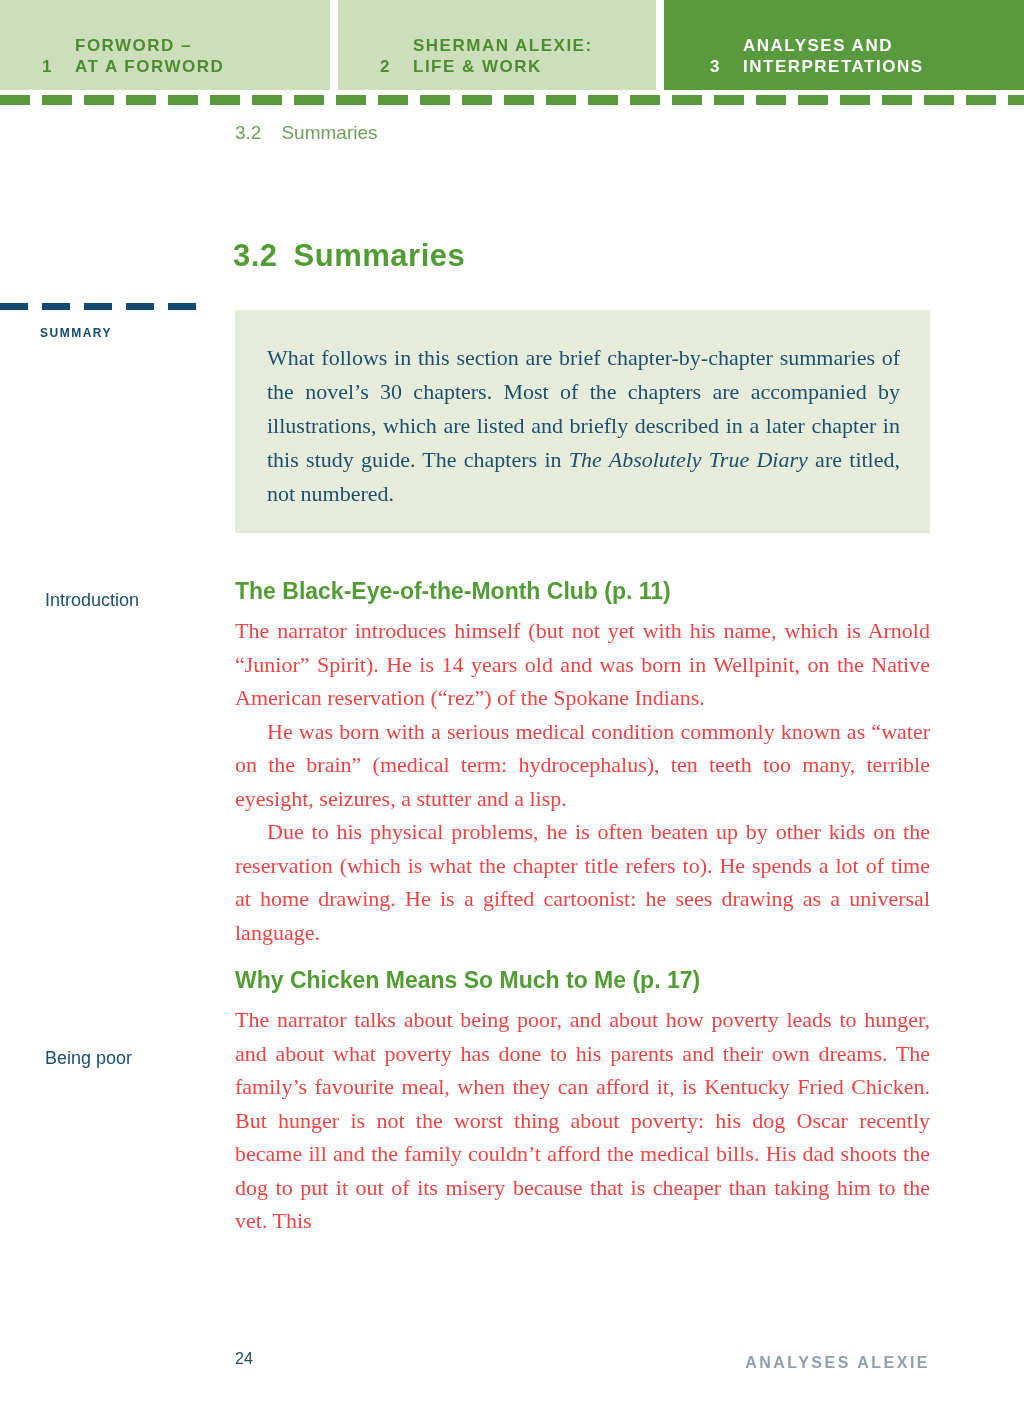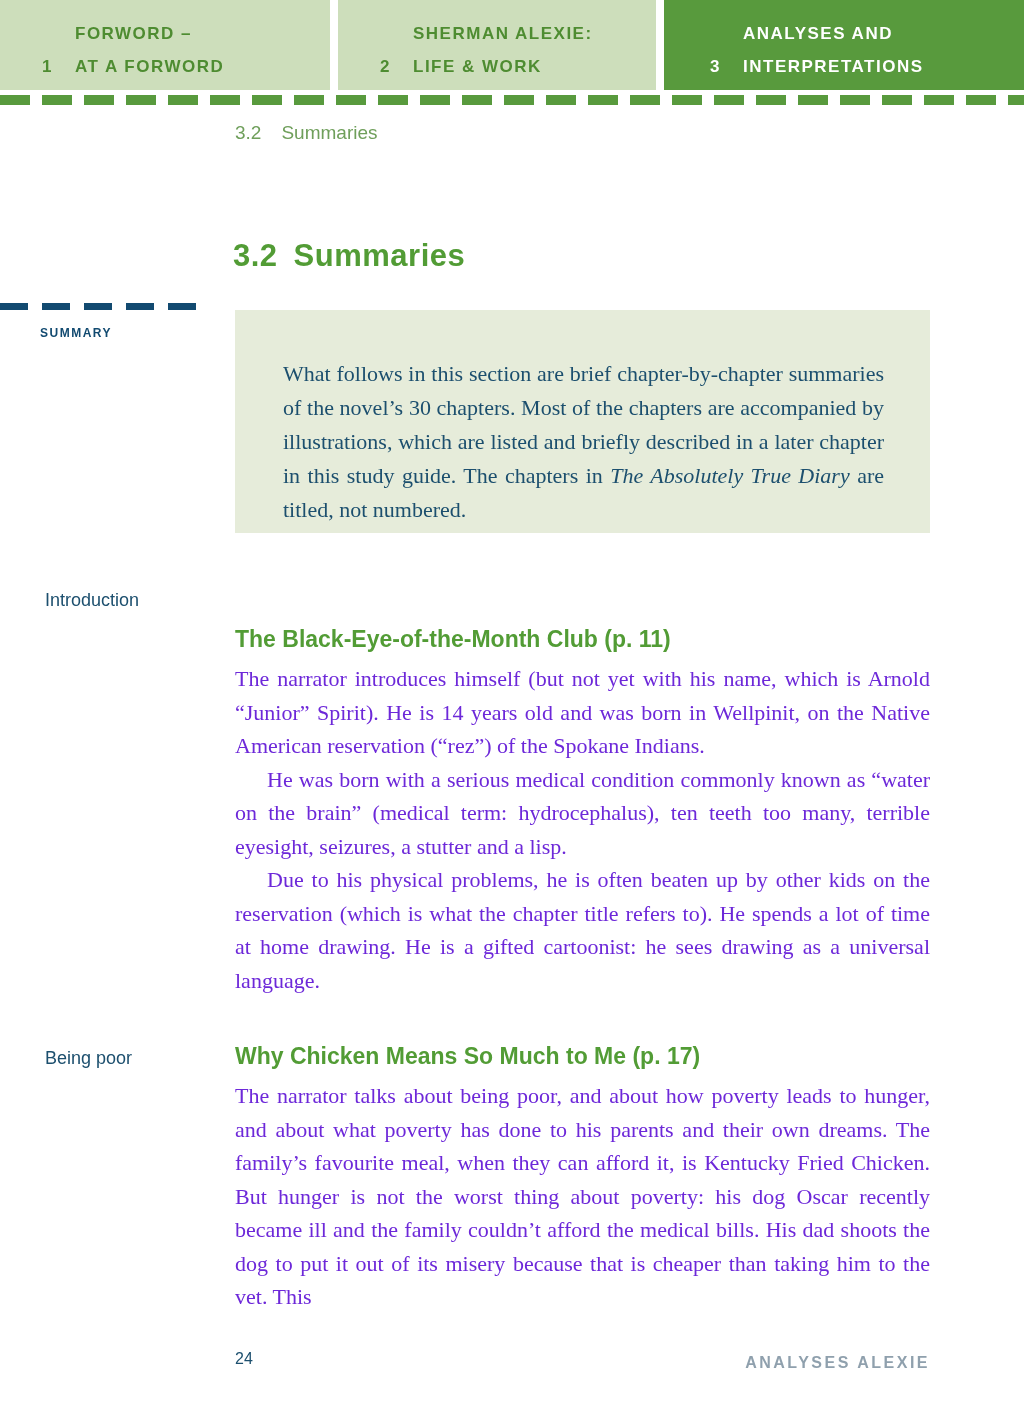--- a/index.html
+++ b/index.html
@@ -16,21 +16,21 @@
     background:#cddebb;color:#4e8c31;
     display:flex;align-items:flex-end;
     padding:0 0 13px 42px;box-sizing:border-box;
     font-weight:bold;font-size:17px;line-height:21px;letter-spacing:1.5px;
   }
   .tab:nth-child(1){width:330px;margin-right:8px;}
   .tab:nth-child(2){width:318px;margin-right:8px;}
   .tab:nth-child(3){width:360px;padding-left:46px;}
   .tab.active{background:#589a3d;color:#ffffff;}
   .tab-num{width:33px;flex:0 0 33px;}
-  .tab-label span{display:block;margin-top:12px;}
+  .tab-label span{display:block;}
   
   .green-rule{
     position:absolute;top:95px;left:0;width:1024px;height:10px;
     background:repeating-linear-gradient(90deg,#589a3d 0 30px,transparent 30px 42px);
   }
   .navy-rule{
     position:absolute;top:303px;left:0;width:205px;height:7px;
     background:repeating-linear-gradient(90deg,#124a70 0 28px,transparent 28px 42px);
   }
   
@@ -55,38 +55,38 @@
   }
   .margin-label.intro{top:590px;}
   .margin-label.poor{top:1048px;}
   
   .summary-box{
     position:absolute;top:310px;left:235px;width:695px;height:223px;
     background:#e6ecda;box-sizing:border-box;
     padding:31px 30px 0 32px;
   }
   .summary-box p{
-    margin:16px;
+    margin:0;
     font-family:"Liberation Serif",serif;
     font-size:22px;line-height:34px;color:#1c4f6e;
     text-align:justify;
   }
   .summary-box .it{font-style:italic;}
   
   .section{position:absolute;left:235px;width:695px;}
-  .section.s1{top:578px;margin-top:48px;}
-  .section.s2{top:1043px;}
+  .section.s1{top:578px;}
+  .section.s2{top:967px;}
   .section h2{
     margin:0 0 9px 0;
     font-size:23px;font-weight:bold;color:#529c35;
   }
   .section p{
     margin:0;
     font-family:"Liberation Serif",serif;
-    font-size:22px;line-height:33.5px;color:#6d28d9;
+    font-size:22px;line-height:33.5px;color:#ef4444;
     text-align:justify;
   }
   .section p.indent{text-indent:32px;}
   
   .footer-pagenum{
     position:absolute;top:1350px;left:235px;
     font-size:16px;color:#1c4f6e;
   }
   .footer-book{
     position:absolute;top:1354px;right:94px;

